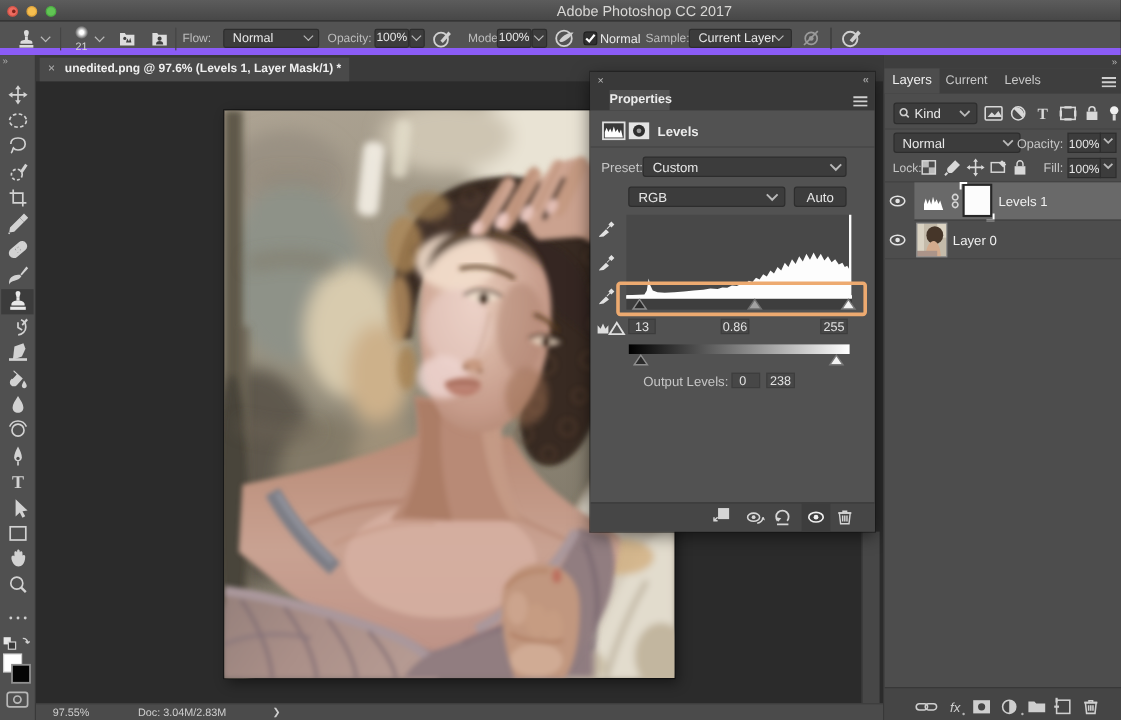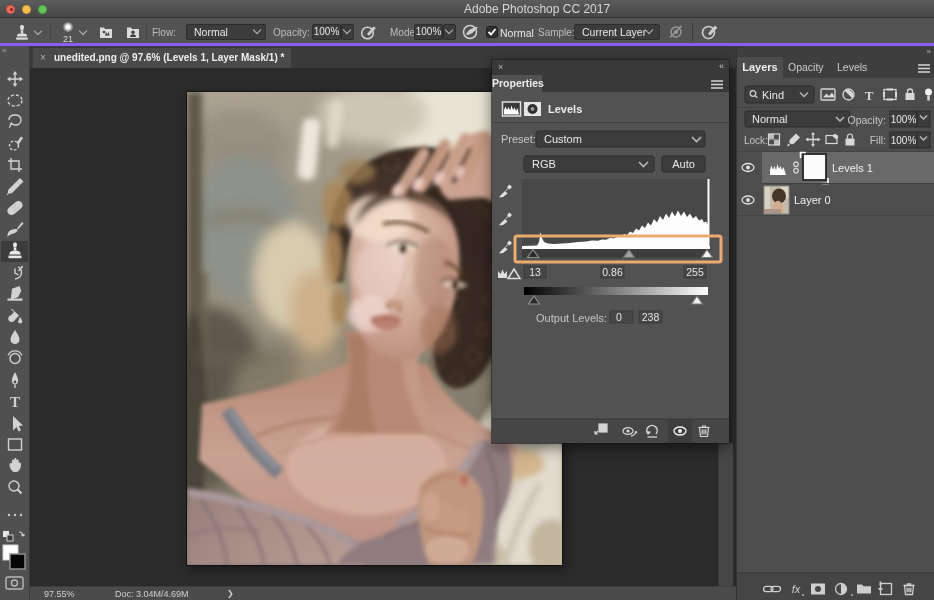--- a/index.html
+++ b/index.html
@@ -16,21 +16,21 @@
     font-size:12px; font-weight:normal; color:#d8d7d5; letter-spacing:0; }
   .tl { position:absolute; top:4.5px; width:9px; height:9px; border-radius:50%; }
   #tl-r { left:6px;  background:#ee6b5f; border:0.5px solid #d55549; }
   #tl-y { left:22px; background:#f5be4f; border:0.5px solid #dfa53c; }
   #tl-g { left:38px; background:#61c454; border:0.5px solid #4daf43; }
   #tl-r:after { content:""; position:absolute; left:2.5px; top:2.5px; width:3px; height:3px;
     border-radius:50%; background:#7e241c; }
 
   
   #options { left:0; top:18px; width:934px; height:28px; background:#535353;
-    border-bottom:3px solid #8b5cf6; color:#bdbdbd; font-size:10px; }
+    border-bottom:6px solid #8b5cf6; color:#bdbdbd; font-size:10px; }
   #options .lab { position:absolute; top:9px; }
     .drop { position:absolute; height:16px; background:#3c3c3c; border:1px solid #2d2d2d;
     border-radius:2px; color:#e8e8e8; font-size:10.5px; line-height:14px; padding-left:7px; }
   .caret { position:absolute; width:7px; height:4px; }
   .caret:before { content:""; position:absolute; width:5px; height:5px;
     border-left:1.6px solid #b9b9b9; border-bottom:1.6px solid #b9b9b9;
     transform:rotate(-45deg); top:-3px; }
   .vbox { position:absolute; height:16px; background:#3c3c3c; border:1px solid #2d2d2d;
     border-radius:2px; color:#e8e8e8; font-size:10px; line-height:14px; text-align:center; }
 
@@ -53,21 +53,21 @@
 
   
   #photo { left:187px; top:92px; width:375px; height:473px;
     box-shadow:0 0 0 1px rgba(10,10,10,.65), 3px 4px 10px rgba(0,0,0,.45); }
 
   
   #props { left:492px; top:60px; width:237px; height:383px; background:#525252;
     box-shadow:0 4px 14px rgba(0,0,0,.55), 0 0 0 1px rgba(30,30,30,.6); }
   #props .phead { position:absolute; left:0; top:0; width:237px; height:15px; background:#393939; }
   #props .ptabs { position:absolute; left:0; top:15px; width:237px; height:17px; background:#393939; }
-  #props .ptab { position:absolute; left:0; top:0; width:50px; height:17px; background:#525252;
+  #props .ptab { position:absolute; left:16px; top:0; width:50px; height:17px; background:#525252;
     color:#ececec; font-size:10.5px; font-weight:bold; text-align:center; line-height:17px; }
 
   
   #dock { left:736px; top:46px; width:198px; height:554px; background:#4d4d4d;
     border-left:1px solid #333; }
   #dock .dhead { position:absolute; left:0; top:0; width:198px; height:11px; background:#3e3e3e; }
   #dock .dtabs { position:absolute; left:0; top:11px; width:198px; height:21px; background:#3e3e3e; }
   #dock .dtab { position:absolute; top:0; height:21px; font-size:11px; line-height:21px; }
   .micro { color:#c9c9c9; }
 </style>
@@ -276,21 +276,21 @@
   <div id="tabstrip" class="abs">
     <div id="doctab">
         <span class="x">×</span>
         <span class="t">unedited.png @ 97.6% (Levels 1, Layer Mask/1) *</span>
       </div>
   </div>
   <div id="canvas" class="abs"></div>
   <div id="vscroll" class="abs"></div>
   <div id="status" class="abs">
     <span style="left:14px">97.55%</span>
-    <span style="left:85px">Doc: 3.04M/4.69M</span>
+    <span style="left:85px">Doc: 3.04M/2.83M</span>
     <span style="left:197px;font-size:8px">❯</span>
   </div>
 
   <div id="photo" class="abs">
     <svg width="375" height="473" viewBox="0 0 375 473">
       <defs>
         <linearGradient id="wall" x1="0" y1="0" x2="0.25" y2="1">
           <stop offset="0" stop-color="#ada393"></stop>
           <stop offset="0.45" stop-color="#97907e"></stop>
           <stop offset="1" stop-color="#7b7365"></stop>
@@ -656,22 +656,22 @@
           </g>
       </g>
     </svg>
   </div>
 
   <div id="dock" class="abs">
     <div class="dhead">
       <span style="position:absolute;right:5px;top:1px;color:#b0b0b0;font-size:8px;letter-spacing:-1px">»</span>
     </div>
     <div class="dtabs">
-      <div class="dtab" style="left:0;width:46px;background:#4d4d4d;color:#f0f0f0;font-weight:bold;text-align:center">Layers</div>
-      <div class="dtab micro" style="left:51px;font-size:10.5px">Opacity</div>
+      <div class="dtab" style="left:0;width:46px;background:#4d4d4d;color:#f0f0f0;font-weight:normal;text-align:center">Layers</div>
+      <div class="dtab micro" style="left:51px;font-size:10.5px">Current</div>
       <div class="dtab micro" style="left:100px;font-size:10.5px">Levels</div>
       <svg style="position:absolute;right:5px;top:7px" width="12" height="9">
           <g stroke="#cfcfcf" stroke-width="1.6">
             <line x1="0" y1="1" x2="12" y2="1"></line>
             <line x1="0" y1="4.5" x2="12" y2="4.5"></line>
             <line x1="0" y1="8" x2="12" y2="8"></line>
           </g>
         </svg>
     </div>
     <svg class="abs" style="left:0;top:32px" width="198" height="522" viewBox="0 0 198 522">

